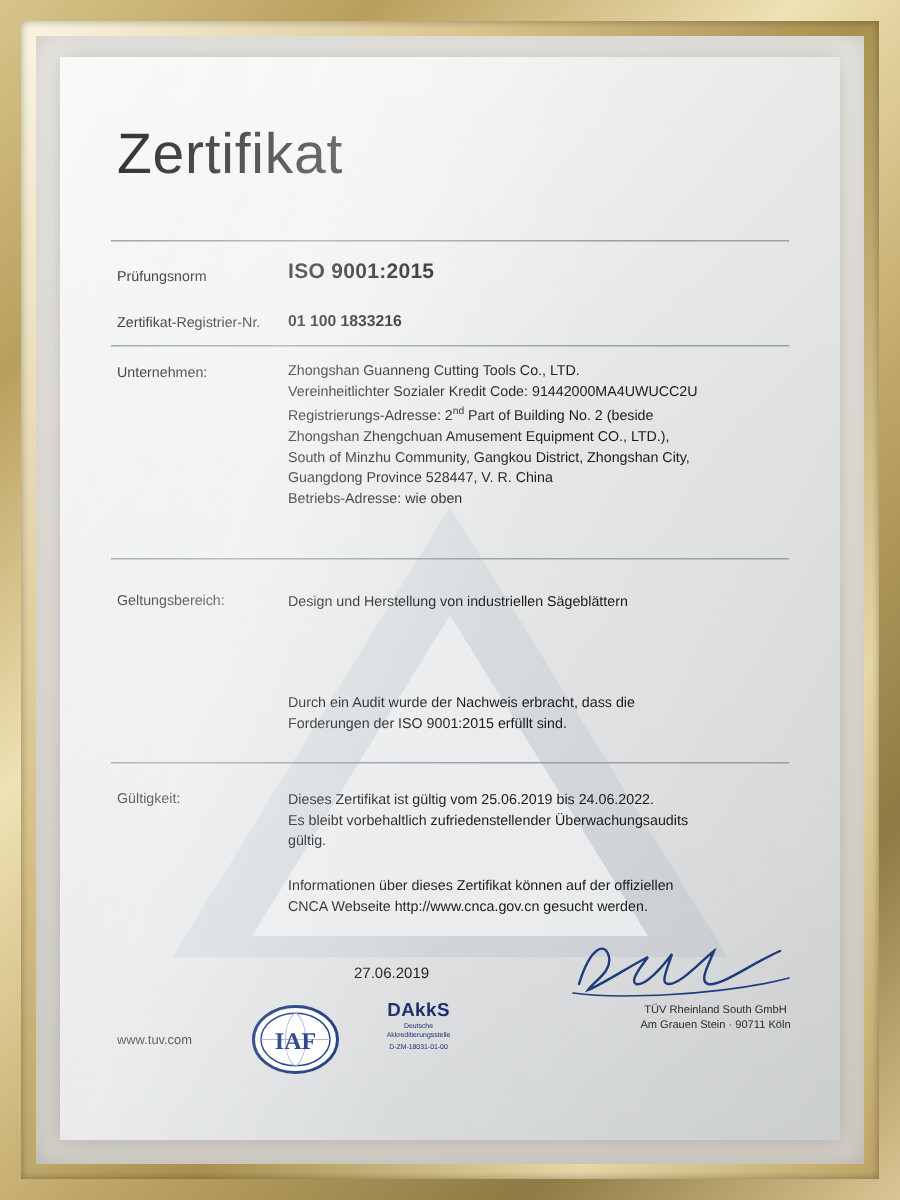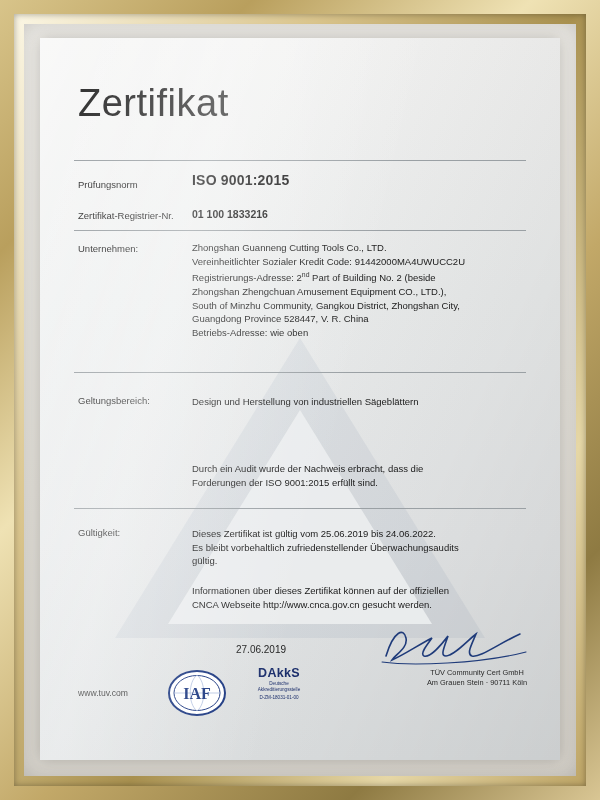--- a/index.html
+++ b/index.html
@@ -324,21 +324,21 @@
 
       <svg class="signature" viewBox="0 0 150 46">
         <path d="M6 34 C14 8, 24 6, 26 16 C28 26, 16 32, 12 38 C22 34, 40 22, 52 16
                  C46 24, 40 32, 44 34 C50 36, 62 22, 68 14
                  C64 26, 60 34, 66 34 C74 34, 88 18, 96 12
                  C92 22, 86 32, 92 34 C100 36, 118 22, 140 12" fill="none" stroke="#1f3b7a" stroke-width="1.6" stroke-linecap="round"></path>
         <path d="M2 40 C30 44, 100 42, 146 30" fill="none" stroke="#1f3b7a" stroke-width="1.1" stroke-linecap="round"></path>
       </svg>
 
       <div class="sig-issuer">
-        <div>TÜV Community Cert GmbH</div>
+        <div>TÜV Rheinland South GmbH</div>
         <div>Am Grauen Stein · 90711 Köln</div>
       </div>
 
       <div class="footer">
         <div class="tuv-url">www.tuv.com</div>
 
         <svg class="iaf" viewBox="0 0 58 54">
           <ellipse cx="29" cy="27" rx="28" ry="22" fill="#ffffff" stroke="#15327d" stroke-width="2"></ellipse>
           <ellipse cx="29" cy="27" rx="23" ry="17.5" fill="none" stroke="#15327d" stroke-width="1"></ellipse>
           <path d="M6 27 h46" stroke="#9fb2d8" stroke-width="0.7"></path>

